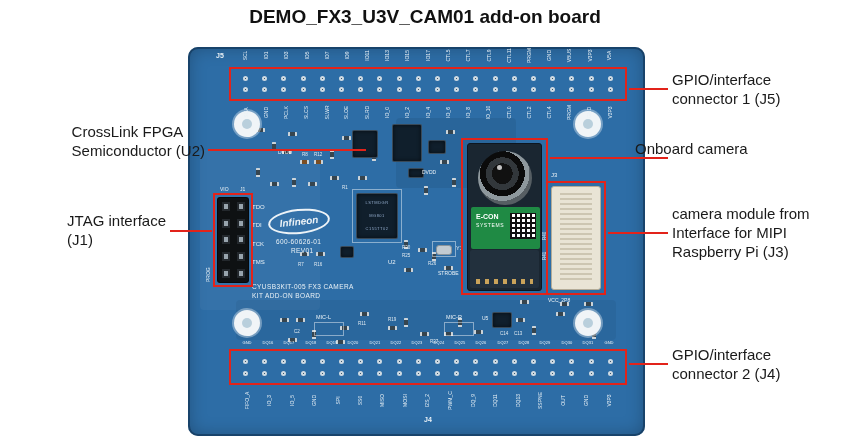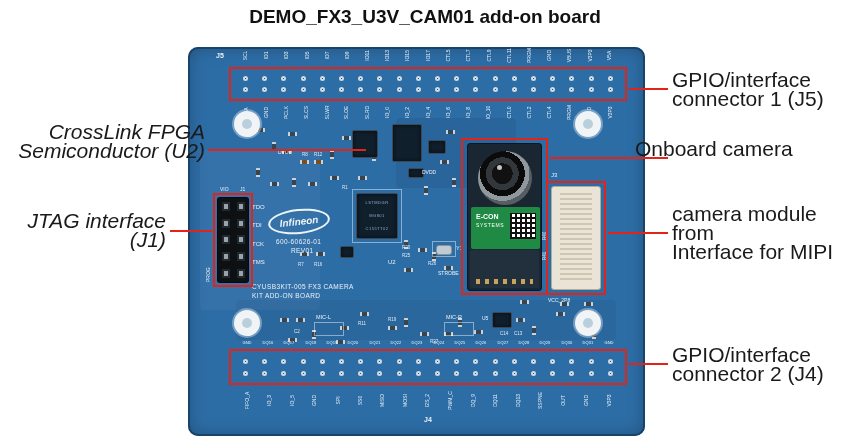--- a/index.html
+++ b/index.html
@@ -64,22 +64,22 @@
     background-image:repeating-linear-gradient(0deg,#111 0 2px,transparent 2px 5px),
       repeating-linear-gradient(90deg,#111 0 2px,#fff 2px 5px);}
   .campcb{position:absolute;left:2px;right:2px;bottom:2px;height:38px;background:#22303d;border-radius:2px;}
   .campcb::after{content:"";position:absolute;left:6px;right:6px;bottom:4px;height:5px;
     background:repeating-linear-gradient(90deg,#c9a35a 0 4px,#22303d 4px 9px);}
   .xtal{position:absolute;left:436px;top:245px;width:16px;height:10px;background:#c2cbd1;
     border:1px solid #8a949a;border-radius:3px;}
   .j3con{position:absolute;background:#e9e4d5;border:1px solid #b3ab97;border-radius:3px;}
   .ridges{position:absolute;left:8px;right:8px;top:6px;bottom:6px;
     background:repeating-linear-gradient(180deg,#cdc6b2 0 2px,transparent 2px 5px);}
-  .ann{position:absolute;font-size:21px;line-height:19px;color:#1a1a1a;}
-  .ann.l{text-align:right;font-style:italic;}
+  .ann{position:absolute;font-size:15px;line-height:19px;color:#1a1a1a;}
+  .ann.l{}
 </style>
 </head>
 <body>
 
 <div id="stage">
 
   <div class="title">DEMO_FX3_U3V_CAM01 add-on board</div>
 
   <div class="board"></div>
   <div class="pour" style="left:396px;top:118px;width:120px;height:70px;background:rgba(0,0,0,.07)"></div>
@@ -422,19 +422,20 @@
   <div class="ann r" style="left:672px;top:70px">
       <div class="ln">GPIO/interface</div>
       <div class="ln">connector 1 (J5)</div>
     </div>
   <div class="ann r" style="left:635px;top:139px">
       <div class="ln">Onboard camera</div>
     </div>
   <div class="ann r" style="left:672px;top:204px">
       <div class="ln">camera module from</div>
       <div class="ln">Interface for MIPI</div>
+      <div class="ln">Raspberry Pi (J3)</div>
     </div>
   <div class="ann r" style="left:672px;top:345px">
       <div class="ln">GPIO/interface</div>
       <div class="ln">connector 2 (J4)</div>
     </div>
 
 </div>
 
 </body></html>

